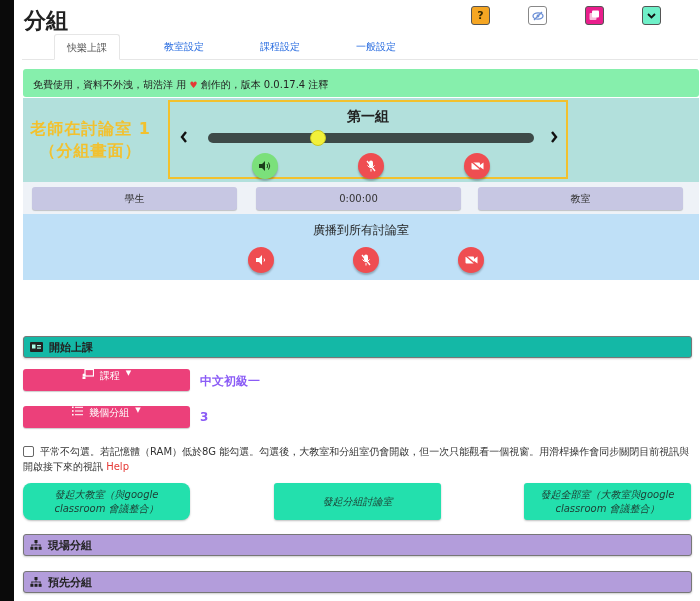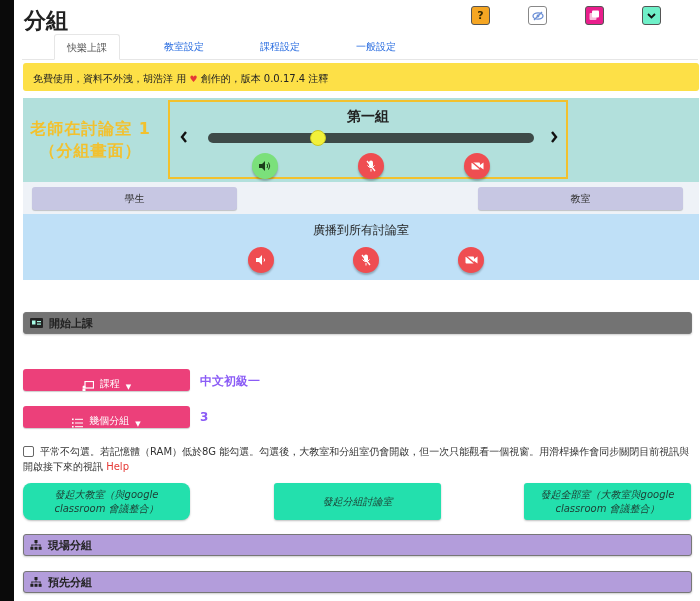--- a/index.html
+++ b/index.html
@@ -12,21 +12,21 @@
   .ticon { position: absolute; width: 19px; height: 19px; border-radius: 3px; border: 1px solid #555; display: flex; align-items: center; justify-content: center; font-size: 11px; font-weight: bold; }
   .ticon.help { left: 457px; background: #f5a623; color: #3a2a00; }
   .ticon.eye { left: 514px; background: #ffffff; color: #6b8fd6; border-color: #888; }
   .ticon.copy { left: 571px; background: #e91e8c; color: #fff; }
   .ticon.more { left: 628px; background: #6ff0c8; color: #111; }
 
   .tabs { position: absolute; left: 8px; top: 34px; height: 26px; width: 676px; border-bottom: 1px solid #e6e6e6; display: flex; }
   .tab { font-size: 10px; color: #2a6de0; padding: 6px 12px 0 12px; height: 26px; margin-left: 32px; }
   .tab.active { color: #555; border: 1px solid #e6e6e6; border-bottom: 1px solid #fff; border-radius: 3px 3px 0 0; background: #fff; }
 
-  .notice { position: absolute; left: 9px; top: 63px; width: 676px; height: 28px; background: #fde047; border-radius: 3px; font-size: 10px; color: #222; padding: 9px 0 0 10px; }
+  .notice { position: absolute; left: 9px; top: 69px; width: 676px; height: 28px; background: #86efac; border-radius: 3px; font-size: 10px; color: #222; padding: 9px 0 0 10px; }
   .heart { color: #e53935; font-size: 9px; }
 
   .group-panel { position: absolute; left: 9px; top: 98px; width: 676px; height: 84px; background: #b2e0dc; }
   .teacher-label { position: absolute; left: 0; top: 20px; width: 135px; text-align: center; color: #f2c12e; font-size: 16px; font-weight: bold; line-height: 22px; letter-spacing: 1px; }
   .group-box { position: absolute; left: 145px; top: 2px; width: 400px; height: 79px; border: 2px solid #f2c12e; }
   .group-name { position: absolute; left: 0; width: 396px; top: 6px; text-align: center; font-size: 14px; font-weight: bold; color: #222; }
   .arrow { position: absolute; top: 26px; font-size: 16px; font-weight: bold; color: #111; }
   .arrow.left { left: 10px; }
   .arrow.right { left: 380px; }
   .slider-track { position: absolute; left: 38px; top: 31px; width: 326px; height: 10px; background: #3d4a48; border-radius: 5px; }
@@ -47,25 +47,25 @@
   .broadcast { position: absolute; left: 9px; top: 214px; width: 676px; height: 66px; background: #bfe0f7; }
   .broadcast-title { position: absolute; left: 0; width: 676px; top: 8px; text-align: center; font-size: 12px; color: #222; }
   .bb1 { left: 225px; top: 33px; }
   .bb2 { left: 330px; top: 33px; }
   .bb3 { left: 435px; top: 33px; }
 
   .bar { position: absolute; left: 9px; width: 669px; height: 22px; border: 1px solid #777; border-radius: 3px; font-size: 11px; font-weight: bold; color: #222; display: flex; align-items: center; padding-left: 6px; box-shadow: 0 1px 2px rgba(0,0,0,0.2); }
   .bar .ico { margin-right: 6px; font-size: 11px; }
   .bar.account { top: 294px; background: #f1f2c3; }
   .account-blur { display: inline-block; width: 180px; height: 16px; background: #e6e6e6; margin-left: 2px; }
-  .bar.start { top: 312px; background: #737373; }
+  .bar.start { top: 336px; background: #14b8a6; }
   .bar.onsite { top: 534px; background: #b39ddb; }
   .bar.preset { top: 571px; background: #b39ddb; }
 
-  .pbtn { position: absolute; left: 9px; width: 167px; height: 22px; background: #ec407a; border-radius: 3px; color: #fff; font-size: 10px; display: flex; align-items: flex-end; justify-content: center; box-shadow: 0 1px 1px rgba(0,0,0,0.2); }
+  .pbtn { position: absolute; left: 9px; width: 167px; height: 22px; background: #ec407a; border-radius: 3px; color: #fff; font-size: 10px; display: flex; align-items: flex-start; justify-content: center; box-shadow: 0 1px 1px rgba(0,0,0,0.2); }
   .pbtn.course { top: 369px; }
   .pbtn.groups { top: 406px; }
   .pval { position: absolute; left: 186px; font-size: 12px; font-weight: bold; color: #8b5cf6; }
   .pval.course { top: 373px; }
   .pval.groups { top: 410px; }
 
   .opt { position: absolute; left: 9px; top: 444px; width: 676px; font-size: 10px; color: #333; line-height: 15px; }
   .chk { display: inline-block; width: 11px; height: 11px; border: 1px solid #666; border-radius: 2px; vertical-align: -2px; margin-right: 6px; background: #fff; }
   .help-link { color: #e53935; }
 
@@ -159,20 +159,21 @@
             <rect x="0.5" y="1.5" width="8.5" height="7" rx="1" fill="#fff"></rect>
             <polygon points="9,4 12.5,1.5 12.5,8.5 9,6" fill="#fff"></polygon>
             <line x1="1" y1="1" x2="11" y2="9.5" stroke="#ef4d51" stroke-width="1.4"></line>
           </svg>
       </div>
     </div>
   </div>
 
   <div class="status-row">
     <div class="sbtn s1">學生</div>
+    <div class="sbtn s2">0:00:00</div>
     <div class="sbtn s3">教室</div>
   </div>
 
   <div class="broadcast">
     <div class="broadcast-title">廣播到所有討論室</div>
     <div class="cbtn red bb1">
       <svg width="11" height="10" viewBox="0 0 11 10">
           <polygon points="0,3 3,3 6,0 6,10 3,7 0,7" fill="#fff"></polygon>
           <path d="M8 3.5 Q9.3 5 8 6.5" fill="none" stroke="#fff" stroke-width="1"></path>
         </svg>

